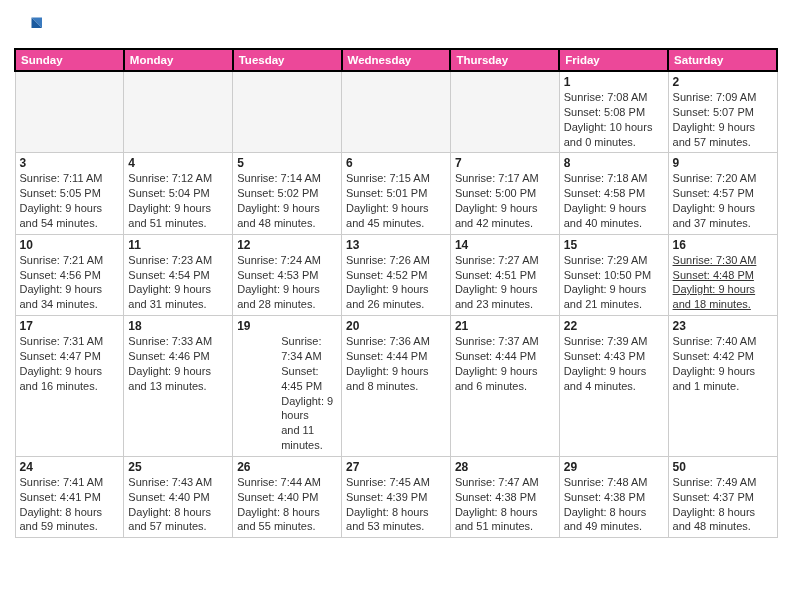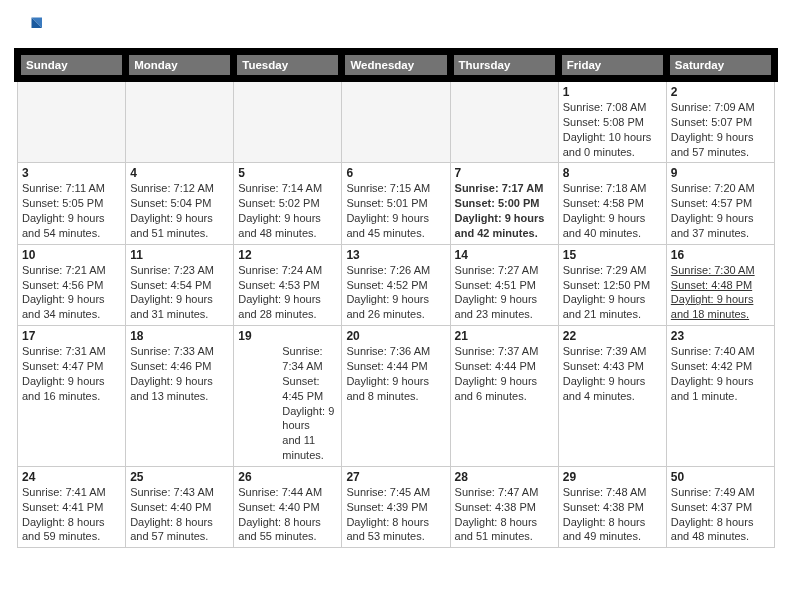--- a/index.html
+++ b/index.html
@@ -58,27 +58,27 @@
     .location {
       font-size: 14px;
       color: #444;
     }
     .calendar-table {
       width: 100%;
       border-collapse: collapse;
       table-layout: fixed;
     }
     .calendar-table th {
-      background-color: #737373;
+      background-color: #ec4899;
       color: #fff;
       font-size: 11.5px;
       font-weight: bold;
       padding: 4px 5px;
       text-align: left;
-      border: 7px solid #000000;
+      border: 2px solid #000000;
     }
     .calendar-table td {
       border: 1px solid #ccc;
       vertical-align: top;
       padding: 3px 4px;
       height: 78px;
       background: #fff;
       font-size: 10px;
       color: #333;
     }
@@ -180,21 +180,21 @@
           </td>
           <td>
             <span class="day-num">6</span>
             <div class="day-info" style="white-space: pre-line;">Sunrise: 7:15 AM
 Sunset: 5:01 PM
 Daylight: 9 hours
 and 45 minutes.</div>
           </td>
           <td>
             <span class="day-num">7</span>
-            <div class="day-info" style="white-space: pre-line; font-weight: bold;">Sunrise: 7:17 AM
+            <div class="day-info" style="white-space: pre-line;">Sunrise: 7:17 AM
 Sunset: 5:00 PM
 Daylight: 9 hours
 and 42 minutes.</div>
           </td>
           <td>
             <span class="day-num">8</span>
             <div class="day-info" style="white-space: pre-line;">Sunrise: 7:18 AM
 Sunset: 4:58 PM
 Daylight: 9 hours
 and 40 minutes.</div>
@@ -239,21 +239,21 @@
           <td>
             <span class="day-num">14</span>
             <div class="day-info" style="white-space: pre-line;">Sunrise: 7:27 AM
 Sunset: 4:51 PM
 Daylight: 9 hours
 and 23 minutes.</div>
           </td>
           <td>
             <span class="day-num">15</span>
             <div class="day-info" style="white-space: pre-line;">Sunrise: 7:29 AM
-Sunset: 12:50 PM
+Sunset: 10:50 PM
 Daylight: 9 hours
 and 21 minutes.</div>
           </td>
           <td>
             <span class="day-num">16</span>
             <div class="day-info" style="white-space: pre-line; text-decoration: underline;">Sunrise: 7:30 AM
 Sunset: 4:48 PM
 Daylight: 9 hours
 and 18 minutes.</div>
           </td>

